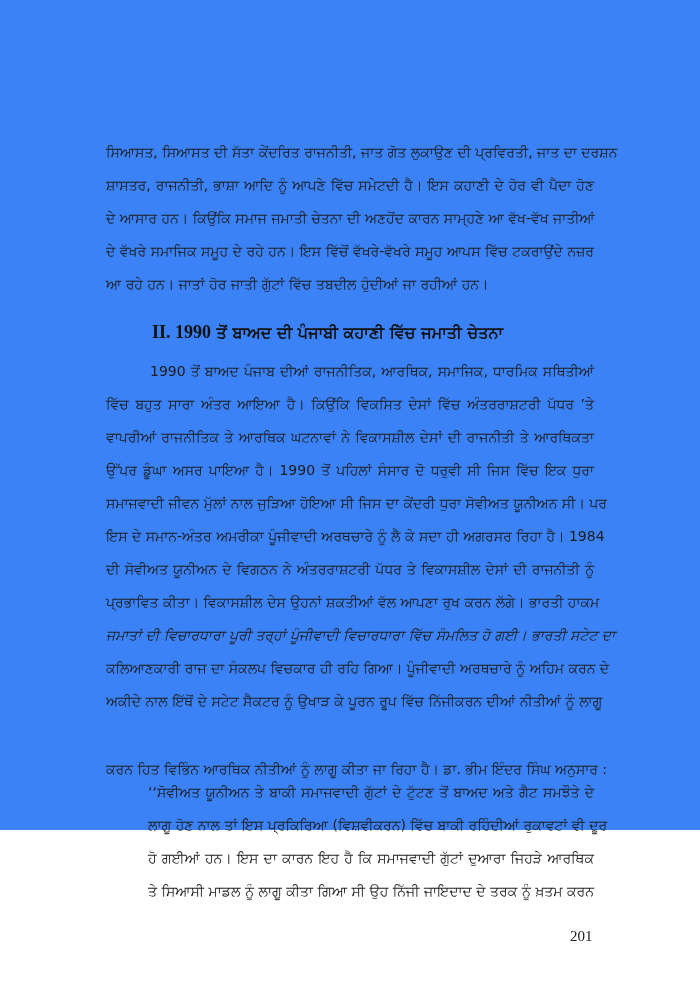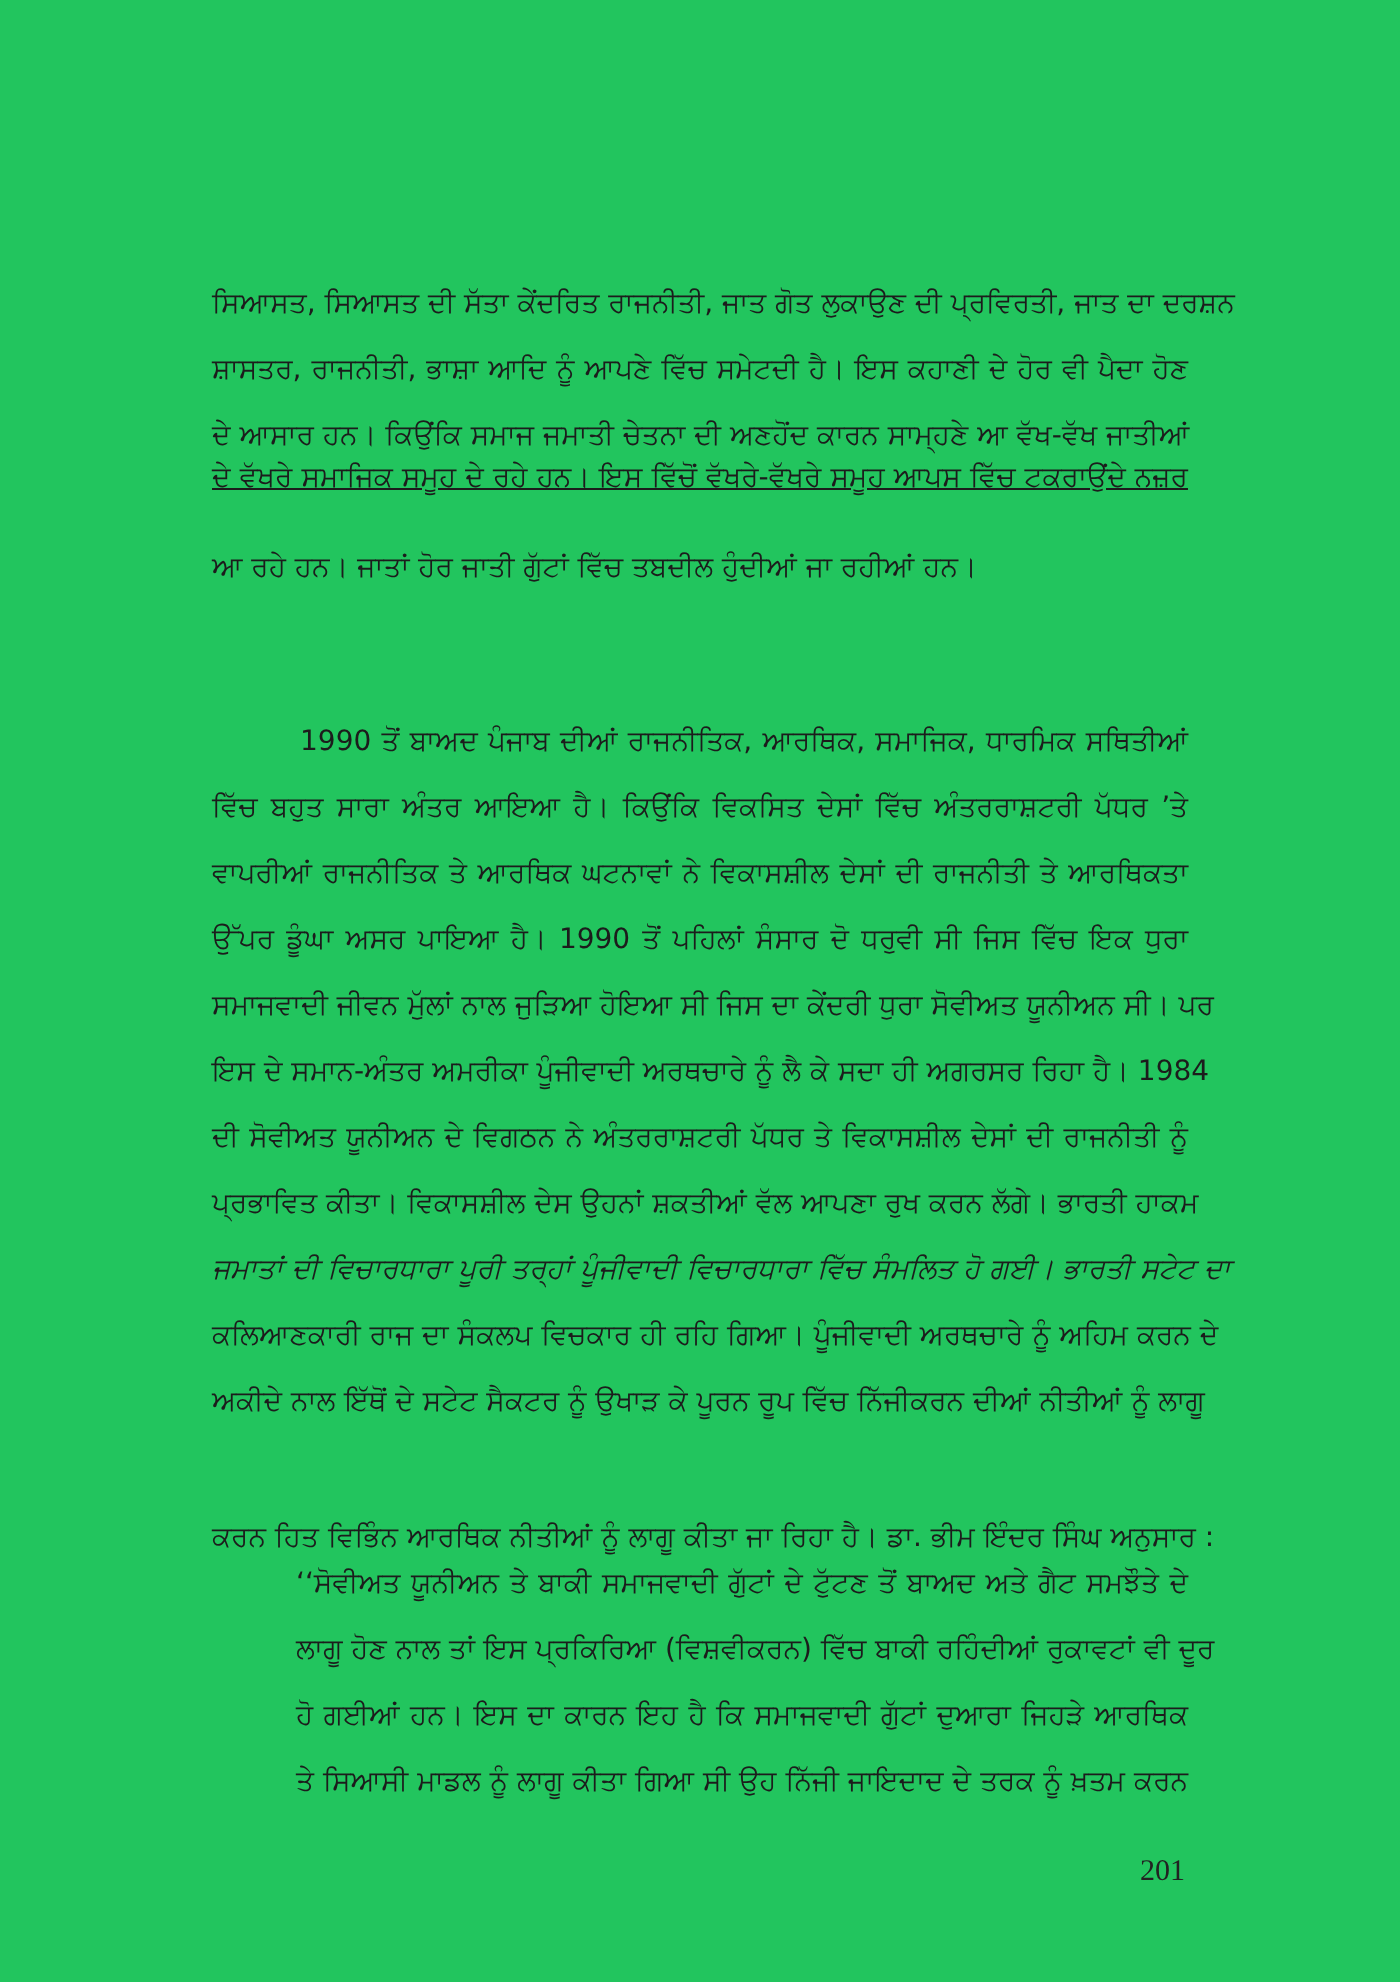--- a/index.html
+++ b/index.html
@@ -11,22 +11,22 @@
     width: 700px;
     height: 991px;
     position: relative;
     overflow: hidden;
     color: #1a1a1a;
   }
   .page {
     position: absolute;
     left: 0; top: 0;
     width: 700px;
-    height: 991px;
-    background: #22c55e;
+    height: 830px;
+    background: #3b82f6;
   }
   .line {
     position: absolute;
     white-space: nowrap;
     font-family: "DejaVu Sans", "Liberation Sans", sans-serif;
     font-size: 14px;
     line-height: 20px;
     color: #1c1c1c;
     text-align: justify;
     text-align-last: justify;
@@ -61,24 +61,28 @@
 </style>
 </head>
 <body>
 
 <div class="page">
 
   <div>
     <div class="line full" style="top:142px;">ਸਿਆਸਤ, ਸਿਆਸਤ ਦੀ ਸੱਤਾ ਕੇਂਦਰਿਤ ਰਾਜਨੀਤੀ, ਜਾਤ ਗੋਤ ਲੁਕਾਉਣ ਦੀ ਪ੍ਰਵਿਰਤੀ, ਜਾਤ ਦਾ ਦਰਸ਼ਨ</div>
     <div class="line full" style="top:175px;">ਸ਼ਾਸਤਰ, ਰਾਜਨੀਤੀ, ਭਾਸ਼ਾ ਆਦਿ ਨੂੰ ਆਪਣੇ ਵਿੱਚ ਸਮੇਟਦੀ ਹੈ। ਇਸ ਕਹਾਣੀ ਦੇ ਹੋਰ ਵੀ ਪੈਦਾ ਹੋਣ</div>
     <div class="line full" style="top:208px;">ਦੇ ਆਸਾਰ ਹਨ। ਕਿਉਂਕਿ ਸਮਾਜ ਜਮਾਤੀ ਚੇਤਨਾ ਦੀ ਅਣਹੋਂਦ ਕਾਰਨ ਸਾਮ੍ਹਣੇ ਆ ਵੱਖ-ਵੱਖ ਜਾਤੀਆਂ</div>
-    <div class="line full" style="top:229px;text-decoration:underline;">ਦੇ ਵੱਖਰੇ ਸਮਾਜਿਕ ਸਮੂਹ ਦੇ ਰਹੇ ਹਨ। ਇਸ ਵਿੱਚੋਂ ਵੱਖਰੇ-ਵੱਖਰੇ ਸਮੂਹ ਆਪਸ ਵਿੱਚ ਟਕਰਾਉਂਦੇ ਨਜ਼ਰ</div>
+    <div class="line full" style="top:241px;">ਦੇ ਵੱਖਰੇ ਸਮਾਜਿਕ ਸਮੂਹ ਦੇ ਰਹੇ ਹਨ। ਇਸ ਵਿੱਚੋਂ ਵੱਖਰੇ-ਵੱਖਰੇ ਸਮੂਹ ਆਪਸ ਵਿੱਚ ਟਕਰਾਉਂਦੇ ਨਜ਼ਰ</div>
     <div class="line full last" style="top:274px;">ਆ ਰਹੇ ਹਨ। ਜਾਤਾਂ ਹੋਰ ਜਾਤੀ ਗੁੱਟਾਂ ਵਿੱਚ ਤਬਦੀਲ ਹੁੰਦੀਆਂ ਜਾ ਰਹੀਆਂ ਹਨ।</div>
   </div>
 
+  <div class="heading" style="top:321px;">
+    <span class="num">II. 1990</span>
+    <span>ਤੋਂ ਬਾਅਦ ਦੀ ਪੰਜਾਬੀ ਕਹਾਣੀ ਵਿੱਚ ਜਮਾਤੀ ਚੇਤਨਾ</span>
+  </div>
 
   <div>
     <div class="line indent" style="top:361px;">1990 ਤੋਂ ਬਾਅਦ ਪੰਜਾਬ ਦੀਆਂ ਰਾਜਨੀਤਿਕ, ਆਰਥਿਕ, ਸਮਾਜਿਕ, ਧਾਰਮਿਕ ਸਥਿਤੀਆਂ</div>
     <div class="line full" style="top:394px;">ਵਿੱਚ ਬਹੁਤ ਸਾਰਾ ਅੰਤਰ ਆਇਆ ਹੈ। ਕਿਉਂਕਿ ਵਿਕਸਿਤ ਦੇਸਾਂ ਵਿੱਚ ਅੰਤਰਰਾਸ਼ਟਰੀ ਪੱਧਰ ’ਤੇ</div>
     <div class="line full" style="top:427px;">ਵਾਪਰੀਆਂ ਰਾਜਨੀਤਿਕ ਤੇ ਆਰਥਿਕ ਘਟਨਾਵਾਂ ਨੇ ਵਿਕਾਸਸ਼ੀਲ ਦੇਸਾਂ ਦੀ ਰਾਜਨੀਤੀ ਤੇ ਆਰਥਿਕਤਾ</div>
     <div class="line full" style="top:460px;">ਉੱਪਰ ਡੂੰਘਾ ਅਸਰ ਪਾਇਆ ਹੈ। 1990 ਤੋਂ ਪਹਿਲਾਂ ਸੰਸਾਰ ਦੋ ਧਰੁਵੀ ਸੀ ਜਿਸ ਵਿੱਚ ਇਕ ਧੁਰਾ</div>
     <div class="line full" style="top:493px;">ਸਮਾਜਵਾਦੀ ਜੀਵਨ ਮੁੱਲਾਂ ਨਾਲ ਜੁੜਿਆ ਹੋਇਆ ਸੀ ਜਿਸ ਦਾ ਕੇਂਦਰੀ ਧੁਰਾ ਸੋਵੀਅਤ ਯੂਨੀਅਨ ਸੀ। ਪਰ</div>
     <div class="line full" style="top:526px;">ਇਸ ਦੇ ਸਮਾਨ-ਅੰਤਰ ਅਮਰੀਕਾ ਪੂੰਜੀਵਾਦੀ ਅਰਥਚਾਰੇ ਨੂੰ ਲੈ ਕੇ ਸਦਾ ਹੀ ਅਗਰਸਰ ਰਿਹਾ ਹੈ। 1984</div>
     <div class="line full" style="top:559px;">ਦੀ ਸੋਵੀਅਤ ਯੂਨੀਅਨ ਦੇ ਵਿਗਠਨ ਨੇ ਅੰਤਰਰਾਸ਼ਟਰੀ ਪੱਧਰ ਤੇ ਵਿਕਾਸਸ਼ੀਲ ਦੇਸਾਂ ਦੀ ਰਾਜਨੀਤੀ ਨੂੰ</div>
     <div class="line full" style="top:592px;">ਪ੍ਰਭਾਵਿਤ ਕੀਤਾ। ਵਿਕਾਸਸ਼ੀਲ ਦੇਸ ਉਹਨਾਂ ਸ਼ਕਤੀਆਂ ਵੱਲ ਆਪਣਾ ਰੁਖ ਕਰਨ ਲੱਗੇ। ਭਾਰਤੀ ਹਾਕਮ</div>

